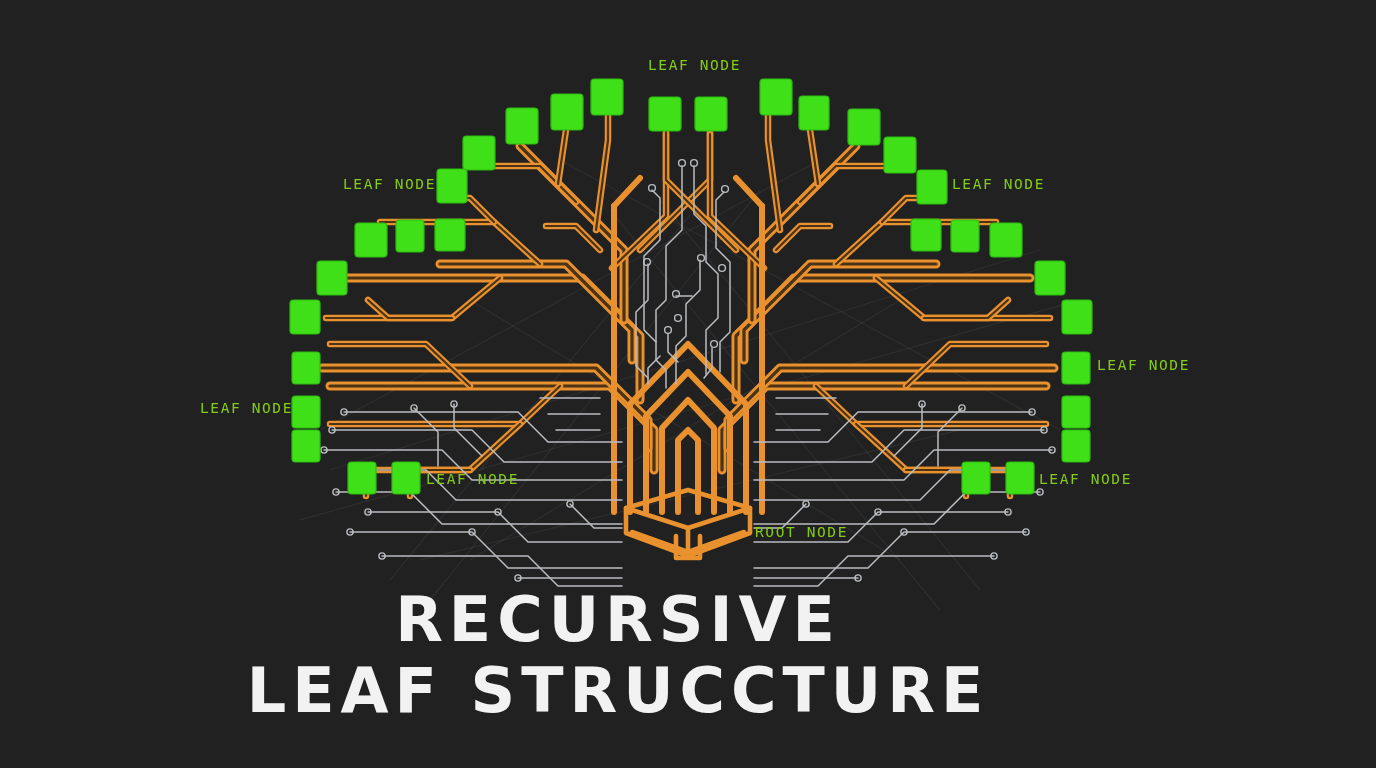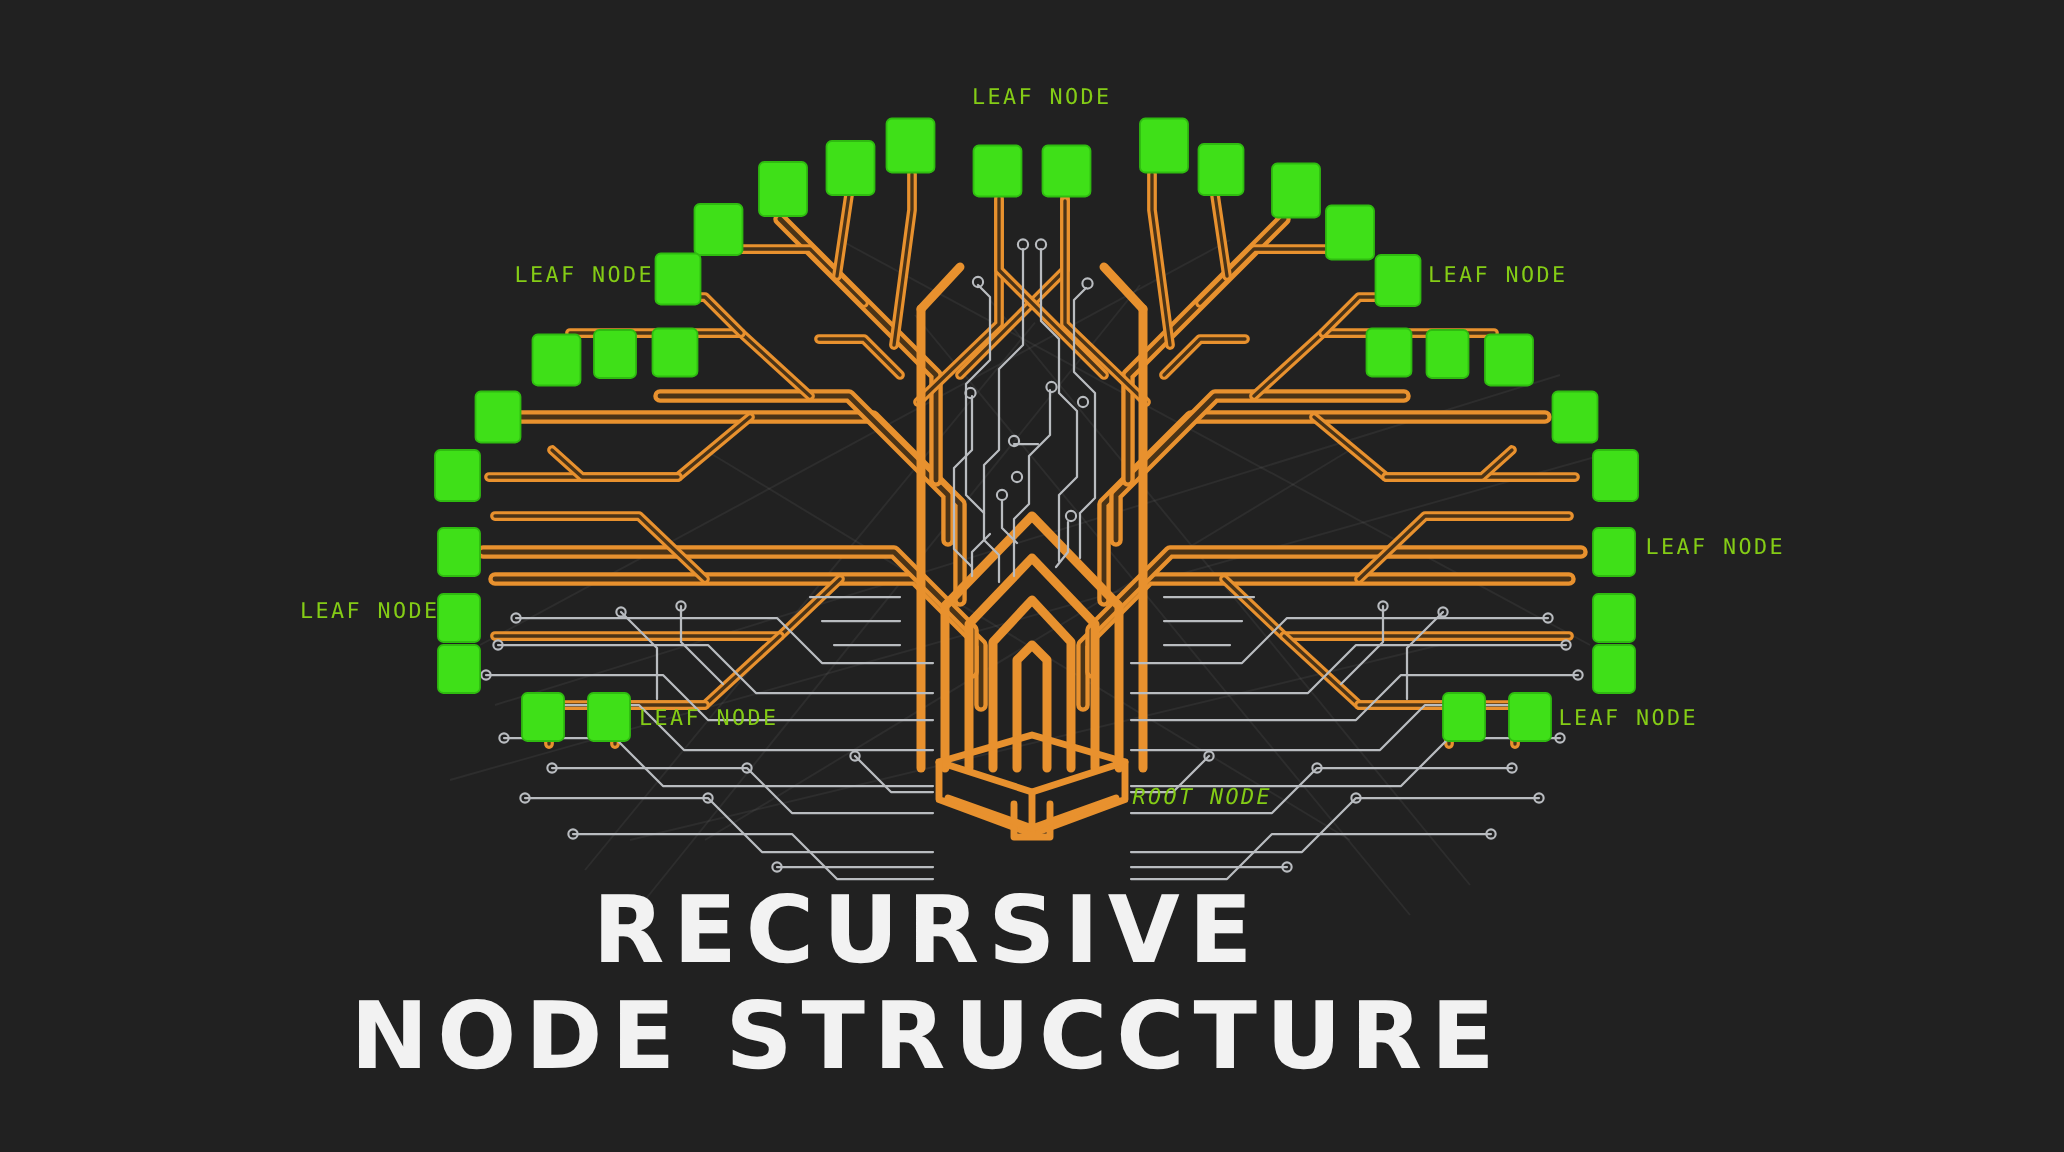--- a/index.html
+++ b/index.html
@@ -324,21 +324,21 @@
   </svg>
 
   <div id="labels-layer">
       <div class="label" style="left: 648px; top: 58px;">LEAF NODE</div>
       <div class="label" style="left: 343px; top: 177px;">LEAF NODE</div>
       <div class="label" style="left: 952px; top: 177px;">LEAF NODE</div>
       <div class="label" style="left: 1097px; top: 358px;">LEAF NODE</div>
       <div class="label" style="left: 200px; top: 401px;">LEAF NODE</div>
       <div class="label" style="left: 426px; top: 472px;">LEAF NODE</div>
       <div class="label" style="left: 1039px; top: 472px;">LEAF NODE</div>
-      <div class="label" style="left: 755px; top: 525px; font-style: italic;">ROOT NODE</div>
+      <div class="label" style="left: 755px; top: 525px;">ROOT NODE</div>
     </div>
 
   <div class="title-block">
     <span class="title-line">RECURSIVE</span>
-    <span class="title-line">NODE STRUCCTURE</span>
+    <span class="title-line">LEAF STRUCCTURE</span>
   </div>
 
 </div>
 
 </body></html>

